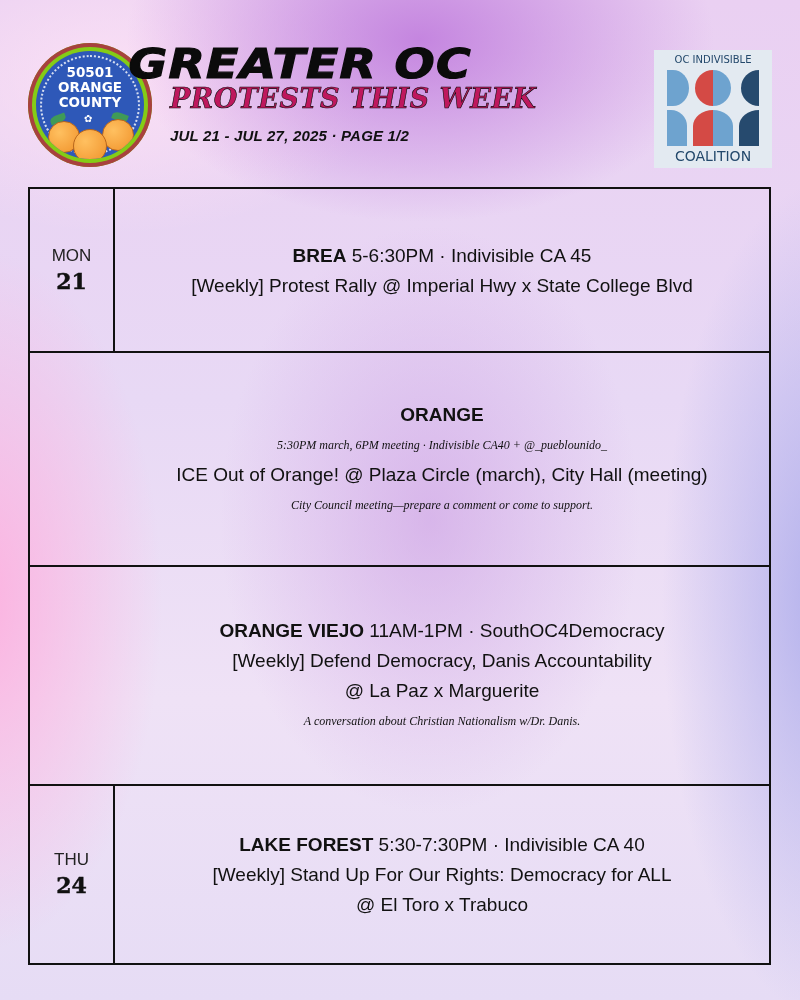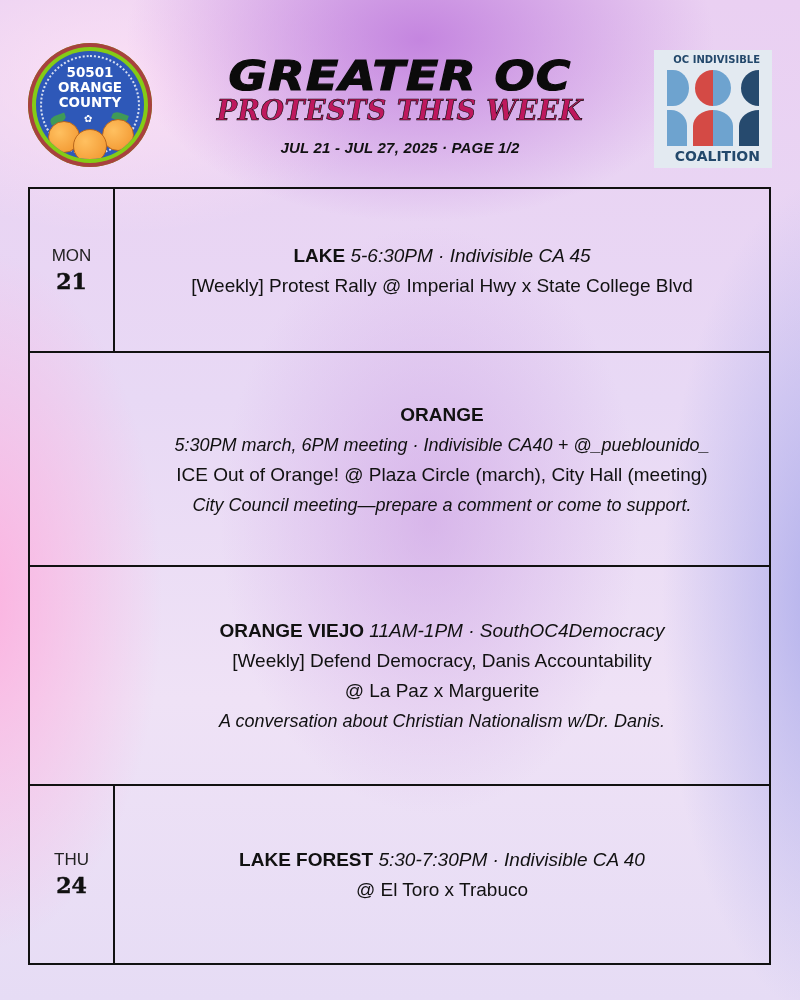--- a/index.html
+++ b/index.html
@@ -32,21 +32,21 @@
   }
   .logo-50501 .txt {
     position: absolute; left: 0; right: 0; top: 14px; text-align: center;
     color: #fff; font-weight: 700; font-size: 13.5px; line-height: 15px;
     font-family: "DejaVu Sans", sans-serif;
   }
   .orange { position: absolute; border-radius: 50%; background: radial-gradient(circle at 35% 35%, #ffc060, #f0922a); border: 1px solid #b8671d; }
   .leaf { position: absolute; width: 16px; height: 8px; background: #3f9a58; border-radius: 50% 0 50% 0; }
   .blossom { position: absolute; color: #fff; font-size: 10px; }
 
-  .title-block { position: absolute; left: 170px; top: 56px; width: 460px; text-align: center; }
+  .title-block { position: absolute; left: 170px; top: 44px; width: 460px; text-align: left; }
   .title-main {
     font-family: "DejaVu Sans", sans-serif; font-weight: 900; font-style: italic;
     font-size: 40px; line-height: 40px; letter-spacing: 1px;
     transform: scaleX(1.18); transform-origin: center; color: #0b0b0b;
     -webkit-text-stroke: 1.2px #0b0b0b;
   }
   .title-sub {
     font-family: "DejaVu Serif", serif; font-weight: 700; font-style: italic;
     font-size: 27px; line-height: 30px; margin-top: 0px; color: #be185d;
     -webkit-text-stroke: 0.6px #0b0b0b; letter-spacing: 0.5px;
@@ -54,22 +54,22 @@
   .title-date {
     font-family: "Liberation Sans", sans-serif; font-weight: 700; font-style: italic;
     font-size: 15px; line-height: 18px; margin-top: 13px; letter-spacing: 0.2px;
   }
 
   .logo-indiv {
     position: absolute; left: 654px; top: 50px; width: 118px; height: 118px;
     background: #e3eaf1;
   }
   .logo-indiv .t1, .logo-indiv .t2 {
-    position: absolute; left: 0; right: 12px; text-align: right; color: #23486b;
-    font-weight: 700; font-family: "DejaVu Sans", sans-serif;
+    position: absolute; left: 0; right: 0; text-align: center; color: #23486b;
+    font-weight: 400; font-family: "DejaVu Sans", sans-serif;
   }
   .logo-indiv .t1 { top: 4px; font-size: 10px; }
   .logo-indiv .t2 { bottom: 4px; font-size: 14px; }
   .shape { position: absolute; }
 
   .table {
     position: absolute; left: 28px; top: 187px; width: 743px; height: 778px;
     border: 2px solid #111; box-sizing: border-box;
   }
   .row { position: absolute; left: 0; right: 0; box-sizing: border-box; }
@@ -83,23 +83,23 @@
   .day-num {
     font-family: "DejaVu Serif", serif; font-weight: 700; font-size: 22px; line-height: 30px;
     -webkit-text-stroke: 0.5px #111; margin-top: 0;
   }
   .event-cell {
     position: absolute; left: 85px; right: 0; top: 0; bottom: 0;
     display: flex; flex-direction: column; align-items: center; justify-content: center;
     text-align: center; font-size: 19px; line-height: 30px; color: #111;
   }
   .city { font-weight: 700; }
-  .it { font-style: italic; }
+  .it { }
   .line { white-space: nowrap; }
-  .small-it { font-style: italic; font-size: 18px; }
+  .small-it { font-style: italic; font-size: 12px; font-family: Liberation Serif, serif; }
 </style>
 </head>
 <body>
 
 <div class="header">
   <div class="logo-50501">
     <div class="inner">
       <div class="dots"></div>
       <div class="txt">
         <div>50501</div>
@@ -141,21 +141,21 @@
 
 <div class="table">
 
   <div class="row" style="top:0;height:164px;">
     <div class="day-cell">
       <div class="day-name">MON</div>
       <div class="day-num">21</div>
     </div>
     <div class="event-cell">
       <div class="line">
-        <span class="city">LAKE</span>
+        <span class="city">BREA</span>
         <span class="it">5-6:30PM · Indivisible CA 45</span>
       </div>
       <div class="line">[Weekly] Protest Rally @ Imperial Hwy x State College Blvd</div>
     </div>
   </div>
 
   <div class="row" style="top:162px;height:215px;">
     <div class="event-cell">
       <div class="line city">ORANGE</div>
       <div class="line small-it">5:30PM march, 6PM meeting · Indivisible CA40 + @_pueblounido_</div>
@@ -179,16 +179,17 @@
   <div class="row" style="top:595px;height:179px;">
     <div class="day-cell">
       <div class="day-name">THU</div>
       <div class="day-num">24</div>
     </div>
     <div class="event-cell">
       <div class="line">
         <span class="city">LAKE FOREST</span>
         <span class="it">5:30-7:30PM · Indivisible CA 40</span>
       </div>
+      <div class="line">[Weekly] Stand Up For Our Rights: Democracy for ALL</div>
       <div class="line">@ El Toro x Trabuco</div>
     </div>
   </div>
 </div>
 
 </body></html>

